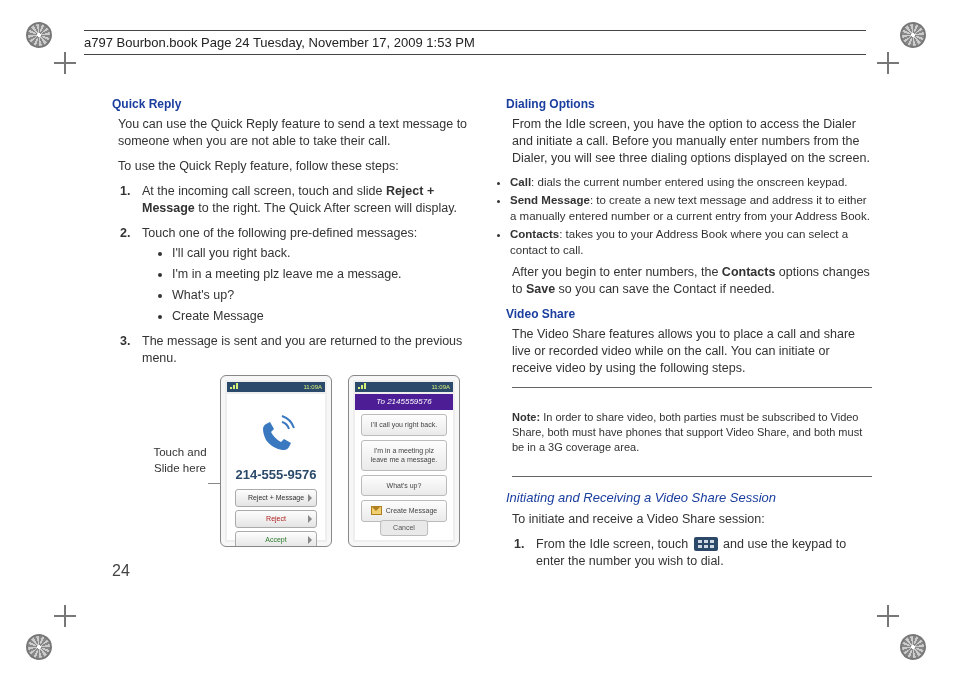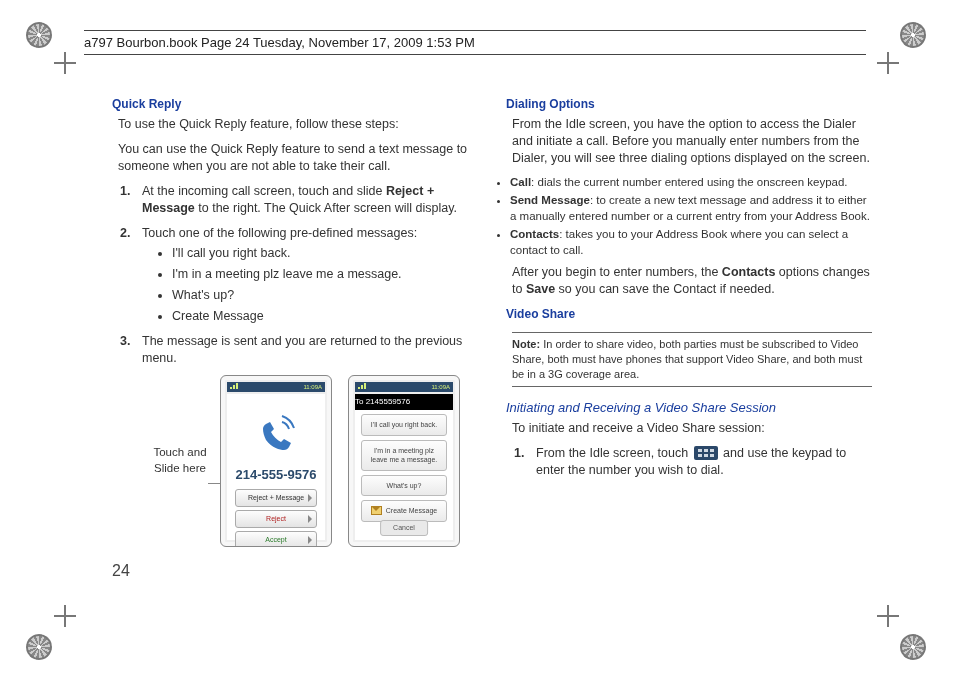--- a/index.html
+++ b/index.html
@@ -83,21 +83,21 @@
   ol > li { margin-bottom: 8px; padding-left: 8px; }
   ol > li::marker { font-weight: bold; }
   ul.bullets { margin: 4px 0 6px 30px; padding: 0; list-style: disc; }
   ul.bullets li { margin-bottom: 4px; }
   ul.tight { margin: 2px 0 6px 4px; padding: 0; list-style: disc; }
   ul.tight li { margin-bottom: 3px; font-size: 11.5px; }
   .bold { font-weight: bold; }
   .note-block {
     border-top: 1px solid #666;
     border-bottom: 1px solid #666;
-    padding: 4px 0;
+    padding: 22px 0;
     margin: 10px 0 10px 6px;
     font-size: 11px;
   }
   .note-block .nb-label { font-weight: bold; }
   .dial-icon {
     display: inline-block;
     width: 24px; height: 14px;
     background: #2b4869;
     border-radius: 2px;
     position: relative;
@@ -202,24 +202,26 @@
     color: #444;
   }
   .opt.last {
     display: flex; align-items: center; gap: 4px; justify-content: center;
   }
   .msg-ico { width: 9px; height: 7px; background: #f0d070; border: 1px solid #b08020; position: relative; }
   .msg-ico:before { content:""; position:absolute; left:0; top:0; width:0; height:0;
     border-left:4.5px solid transparent; border-right:4.5px solid transparent; border-top:4px solid #b08020; }
   .to-bar {
     margin: 0 0 4px 0;
-    background: #000000;
+    background: #4c1d95;
     color: #fff;
     font-size: 8px;
+    text-align: center;
     padding: 3px 0;
+    font-style: italic;
   }
   .softkey {
     position: absolute;
     left: 50%; bottom: 4px;
     transform: translateX(-50%);
     font-size: 7px;
     color: #555;
     background: #e9e9e9;
     border: 1px solid #bbb;
     border-radius: 3px;
@@ -247,22 +249,22 @@
   <div class="crop tr"></div>
   <div class="crop bl"></div>
   <div class="crop br"></div>
 
   <div class="header-rule">a797 Bourbon.book  Page 24  Tuesday, November 17, 2009  1:53 PM</div>
 
   <div class="content">
 
     <div class="col">
       <h3 class="blue">Quick Reply</h3>
+      <p>You can use the Quick Reply feature to send a text message to someone when you are not able to take their call.</p>
       <p>To use the Quick Reply feature, follow these steps:</p>
-      <p>You can use the Quick Reply feature to send a text message to someone when you are not able to take their call.</p>
       <ol>
         <li>
           <span>At the incoming call screen, touch and slide </span><span class="bold">Reject + Message</span><span> to the right. The Quick After screen will display.</span>
         </li>
         <li>
           <span>Touch one of the following pre-defined messages:</span>
           <ul class="bullets">
             <li>I'll call you right back.</li>
             <li>I'm in a meeting plz leave me a message.</li>
             <li>What's up?</li>
@@ -315,20 +317,21 @@
       <ul class="tight">
         <li><span class="bold">Call</span><span>: dials the current number entered using the onscreen keypad.</span></li>
         <li><span class="bold">Send Message</span><span>: to create a new text message and address it to either a manually entered number or a current entry from your Address Book.</span></li>
         <li><span class="bold">Contacts</span><span>: takes you to your Address Book where you can select a contact to call.</span></li>
       </ul>
       <p>
         <span>After you begin to enter numbers, the </span><span class="bold">Contacts</span><span> options changes to </span><span class="bold">Save</span><span> so you can save the Contact if needed.</span>
       </p>
 
       <h3 class="blue">Video Share</h3>
+      <p>The Video Share features allows you to place a call and share live or recorded video while on the call. You can initiate or receive video by using the following steps.</p>
 
       <div class="note-block">
         <span class="nb-label">Note:</span>
         <span>In order to share video, both parties must be subscribed to Video Share, both must have phones that support Video Share, and both must be in a 3G coverage area.</span>
       </div>
 
       <h4 class="italic-blue">Initiating and Receiving a Video Share Session</h4>
       <p>To initiate and receive a Video Share session:</p>
       <ol>
         <li>

